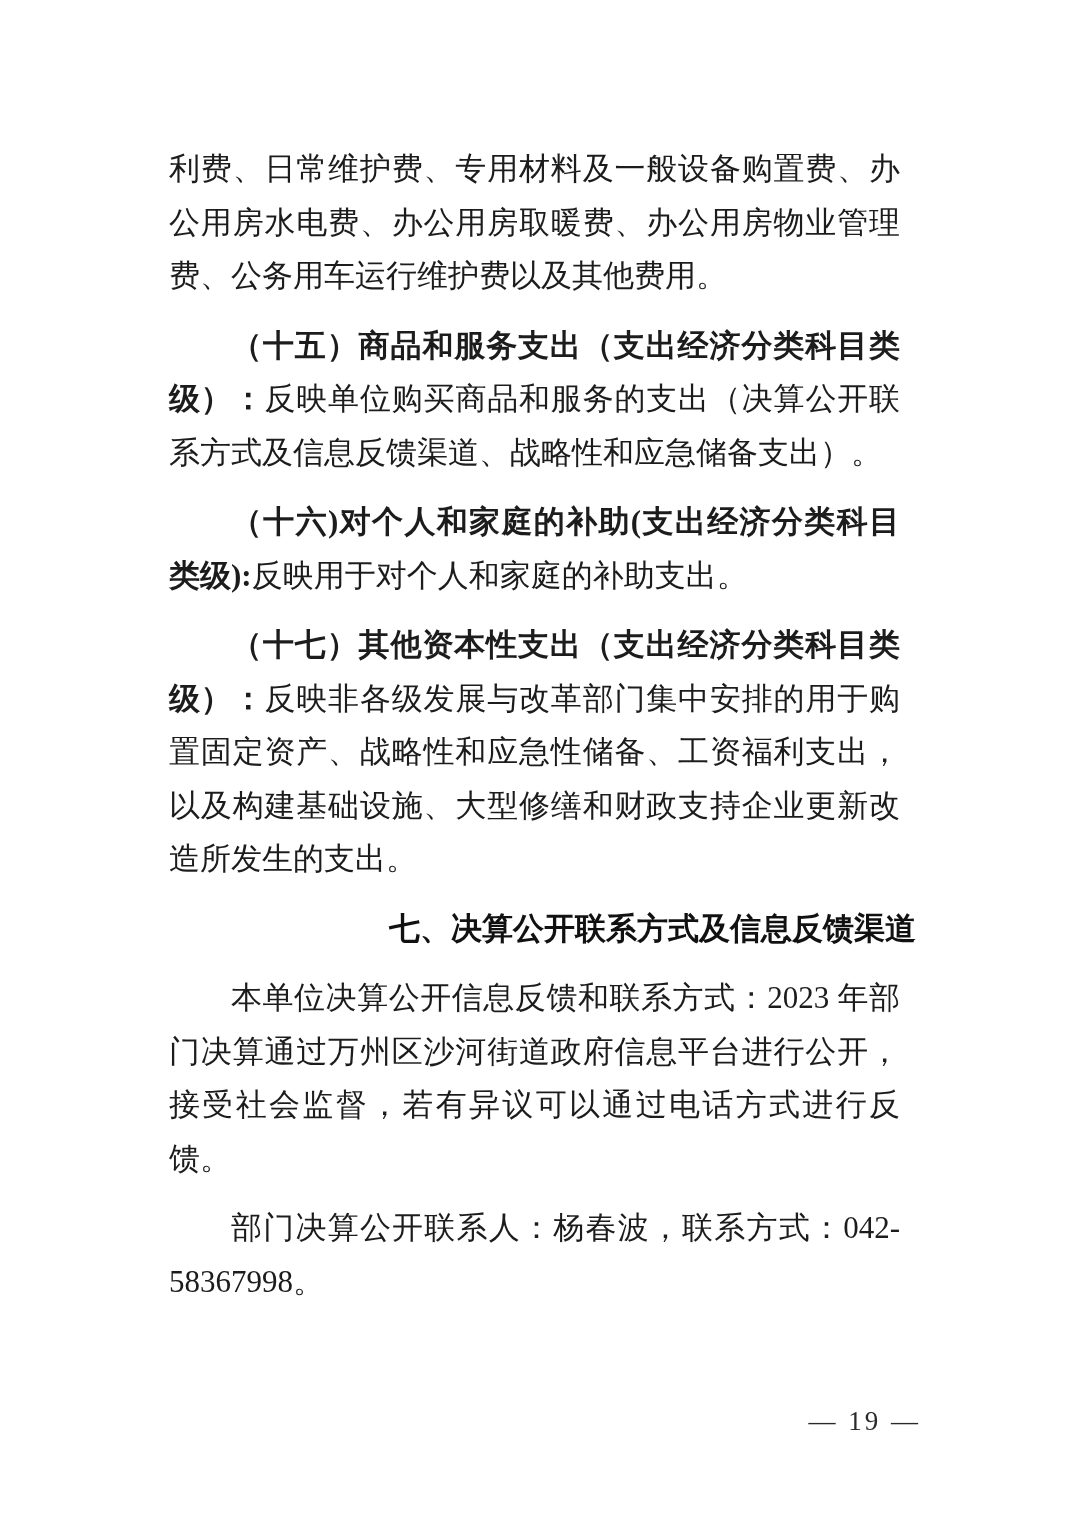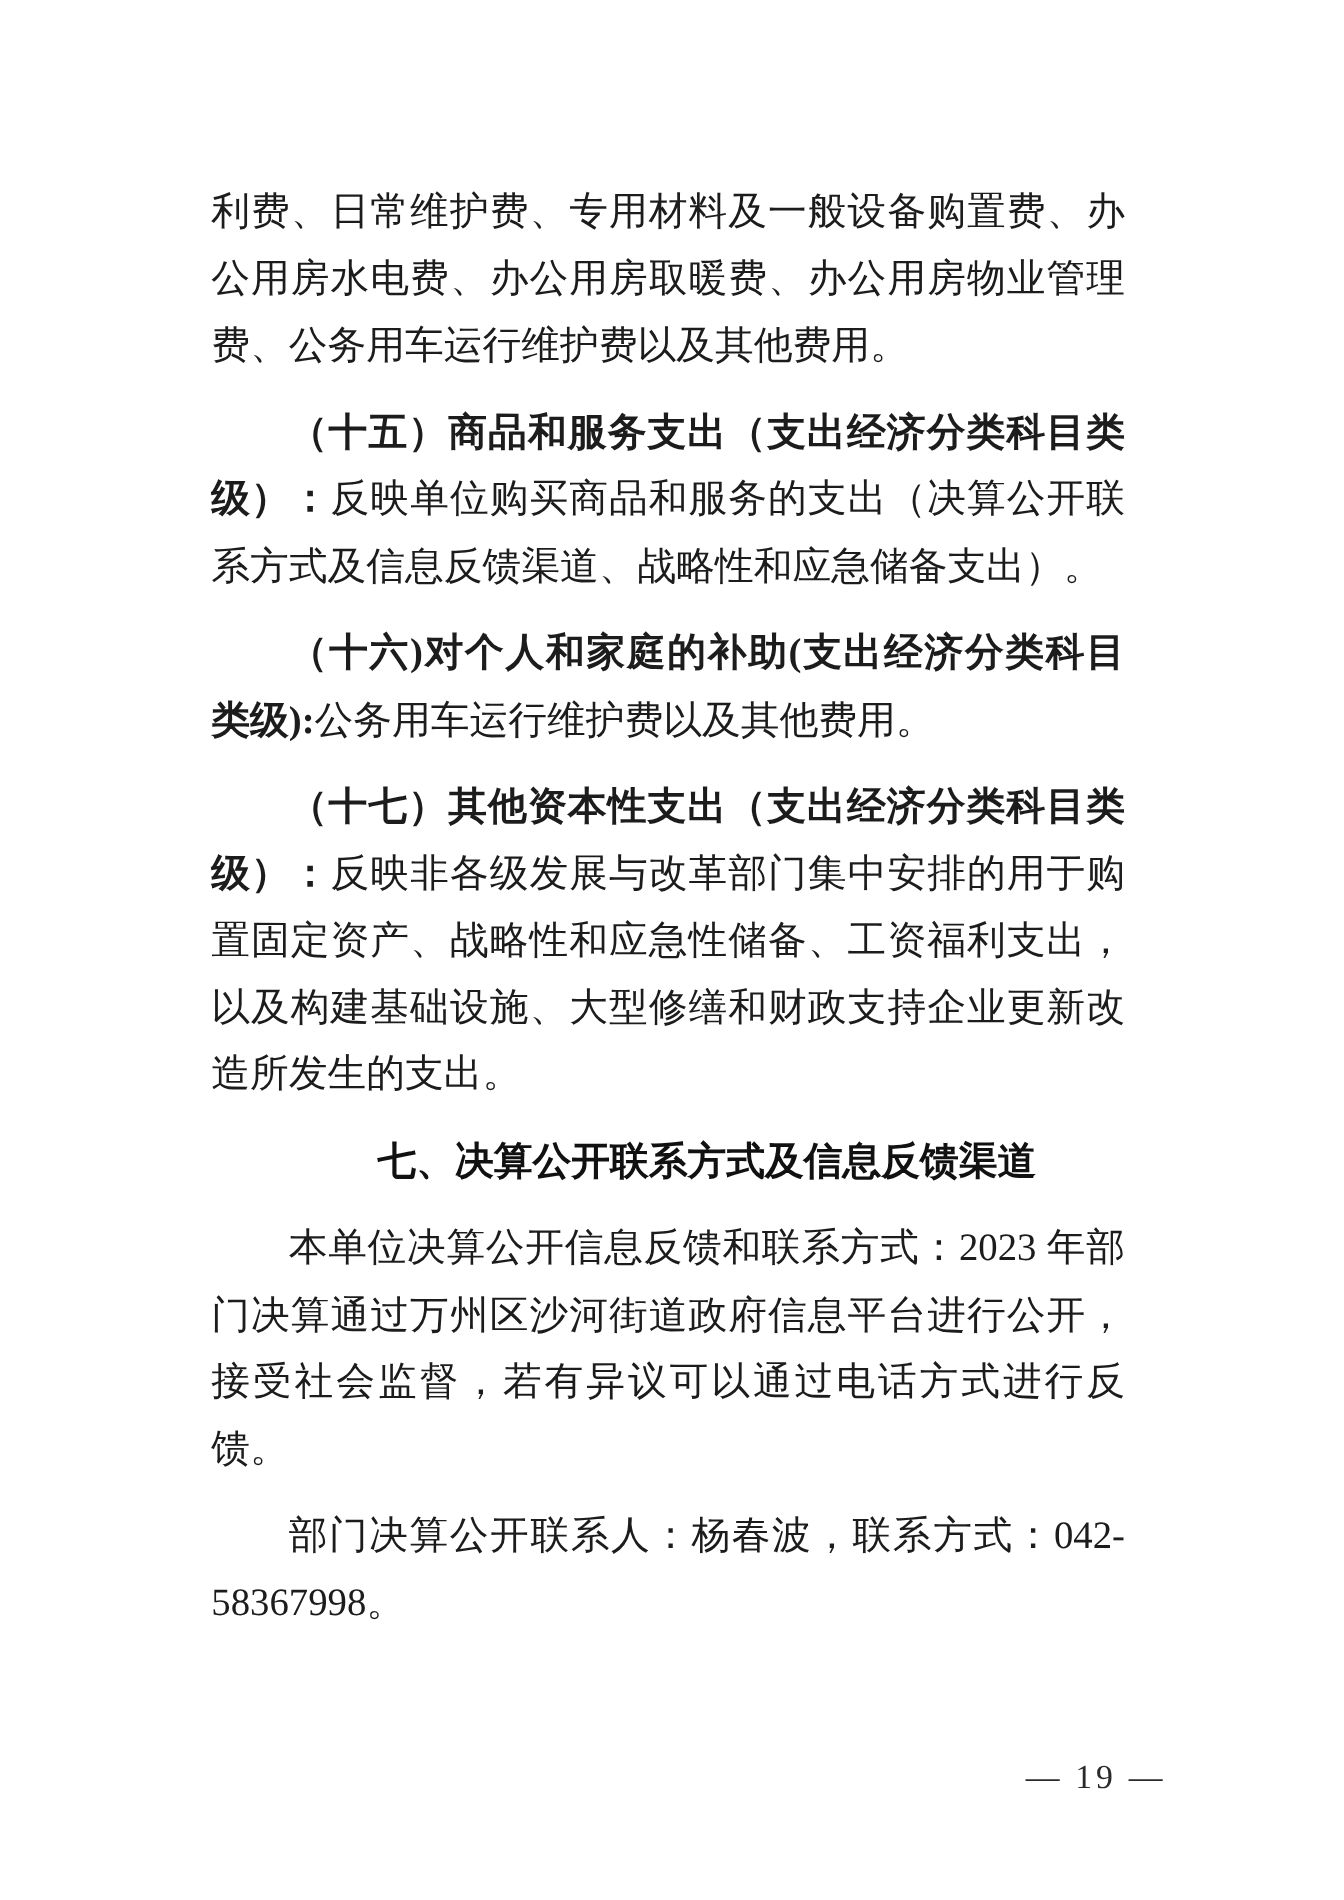--- a/index.html
+++ b/index.html
@@ -42,46 +42,46 @@
   }
   .section-heading {
     margin: 0;
     padding: 0;
     text-indent: 2em;
     font-family: "Liberation Sans", "DejaVu Sans", sans-serif;
     font-weight: 700;
     font-size: 31px;
     line-height: 53.5px;
     color: #111111;
-    text-align: center;
+    text-align: right;
   }
   .footer {
     position: absolute;
     top: 1406px;
-    right: 142px;
+    right: 154px;
     font-family: "Liberation Serif", "DejaVu Serif", serif;
     font-size: 27px;
     color: #2a2a2a;
     letter-spacing: 3px;
     white-space: nowrap;
     margin-left: 35px;
   }
 </style>
 </head>
 <body>
 
 <div class="page">
   <div class="content">
 
     <p class="para"><span>利费、日常维护费、专用材料及一般设备购置费、办公用房水电费、办公用房取暖费、办公用房物业管理费、公务用车运行维护费以及其他费用。</span></p>
 
 
     <p class="para indent"><span class="lead">（十五）商品和服务支出（支出经济分类科目类级）：</span><span>反映单位购买商品和服务的支出（决算公开联系方式及信息反馈渠道、战略性和应急储备支出）。</span></p>
 
-    <p class="para indent"><span class="lead">（十六)对个人和家庭的补助(支出经济分类科目类级):</span><span>公务用车运行维护费以及其他费用。</span></p>
+    <p class="para indent"><span class="lead">（十六)对个人和家庭的补助(支出经济分类科目类级):</span><span>反映用于对个人和家庭的补助支出。</span></p>
 
     <p class="para indent"><span class="lead">（十七）其他资本性支出（支出经济分类科目类级）：</span><span>反映非各级发展与改革部门集中安排的用于购置固定资产、战略性和应急性储备、工资福利支出，以及构建基础设施、大型修缮和财政支持企业更新改造所发生的支出。</span></p>
 
     <h2 class="section-heading">七、决算公开联系方式及信息反馈渠道</h2>
 
     <p class="para indent"><span>本单位决算公开信息反馈和联系方式：2023 年部门决算通过万州区沙河街道政府信息平台进行公开，接受社会监督，若有异议可以通过电话方式进行反馈。</span></p>
 
     <p class="para indent"><span>部门决算公开联系人：杨春波，联系方式：042-58367998。</span></p>
 
   </div>

